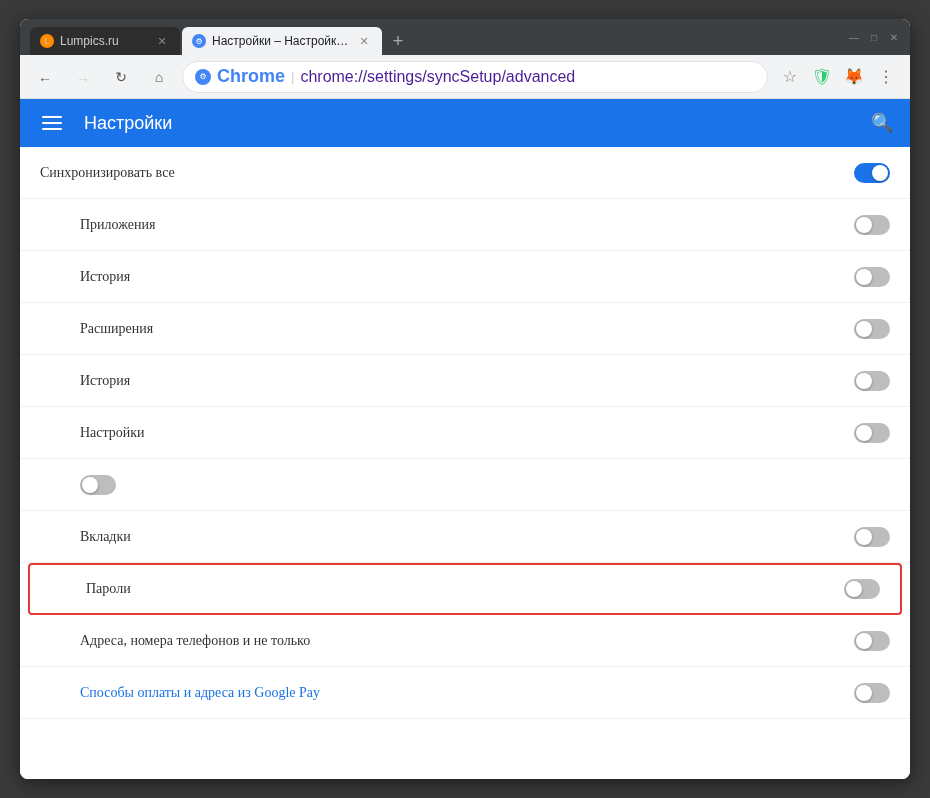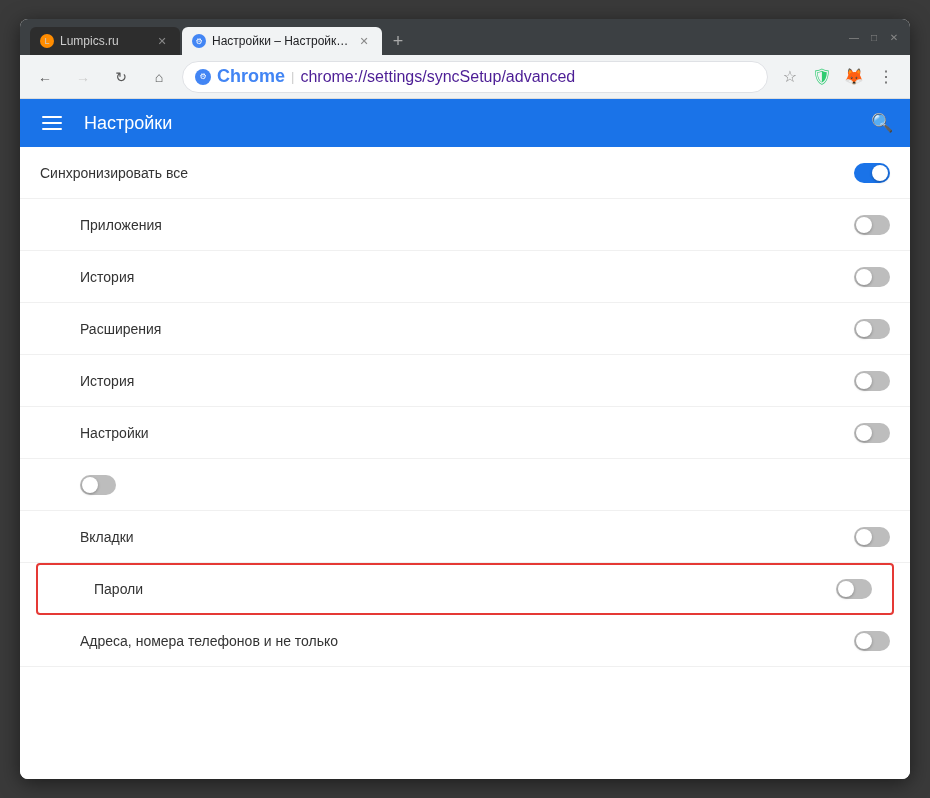--- a/index.html
+++ b/index.html
@@ -297,20 +297,21 @@
       flex: 1;
       display: flex;
       overflow: hidden;
     }
 
     .settings-content {
       flex: 1;
       background: #fff;
       overflow-y: auto;
       position: relative;
+      font-family: Liberation Serif, serif;
     }
 
     
     .settings-list {
       padding: 0;
     }
 
     .setting-item {
       display: flex;
       align-items: center;
@@ -373,21 +374,21 @@
     }
 
     .toggle.off::after {
       left: 2px;
     }
 
     
     .setting-item.highlighted {
       border: 2.5px solid #e53935;
       border-radius: 4px;
-      margin: 0 16px;
+      margin: 0 8px;
       padding-left: 56px;
     }
 
     
     .settings-content::-webkit-scrollbar {
       width: 8px;
     }
     .settings-content::-webkit-scrollbar-track {
       background: #f1f1f1;
     }
@@ -501,17 +502,21 @@
         <div class="setting-item sub-item highlighted">
           <span class="setting-label">Пароли</span>
           <div class="toggle off"></div>
         </div>
 
         <div class="setting-item sub-item">
           <span class="setting-label">Адреса, номера телефонов и не только</span>
           <div class="toggle off"></div>
         </div>
 
+        <div class="setting-item sub-item">
+          <span class="setting-label link-style">Способы оплаты и адреса из Google Pay</span>
+          <div class="toggle off"></div>
+        </div>
 
       </div>
     </div>
   </div>
 </div>
 
 </body></html>

